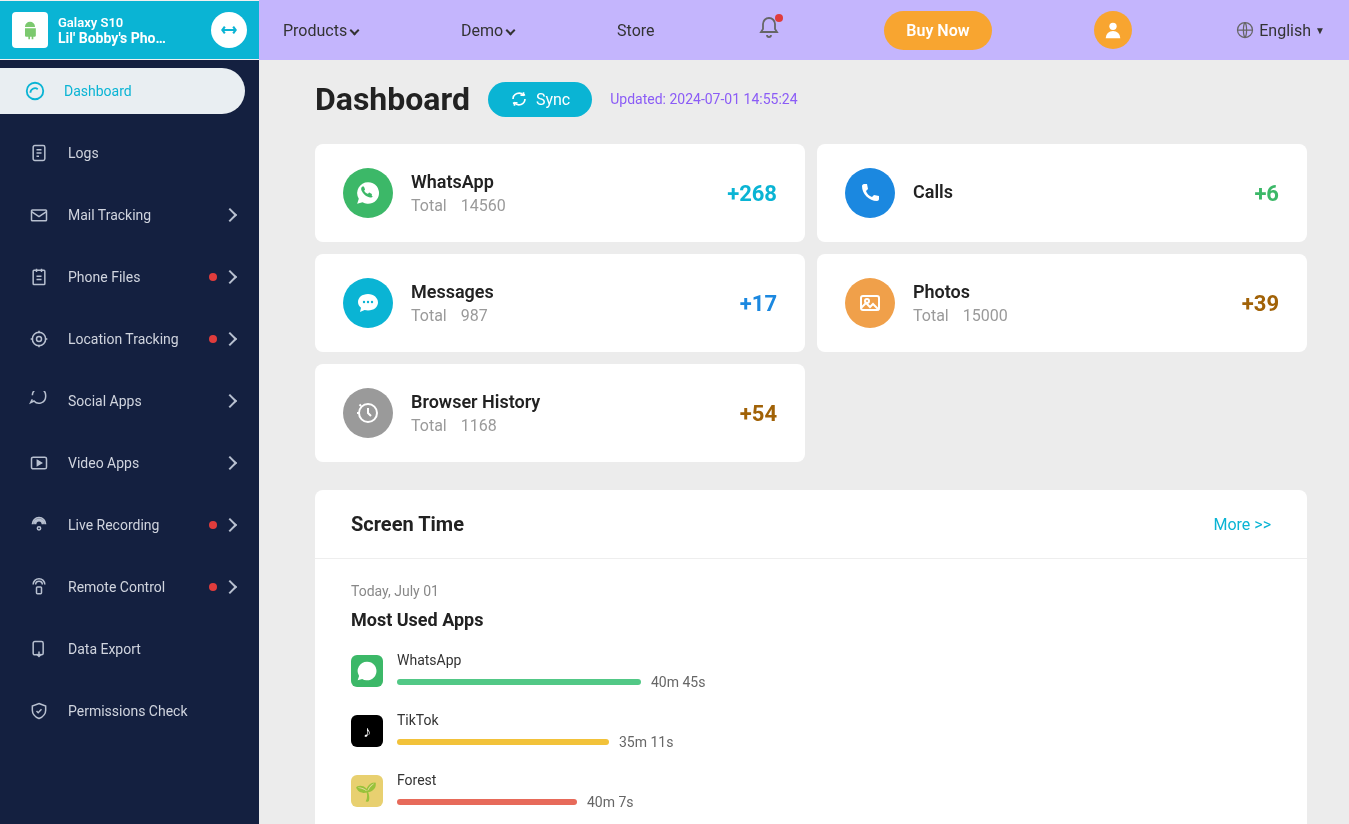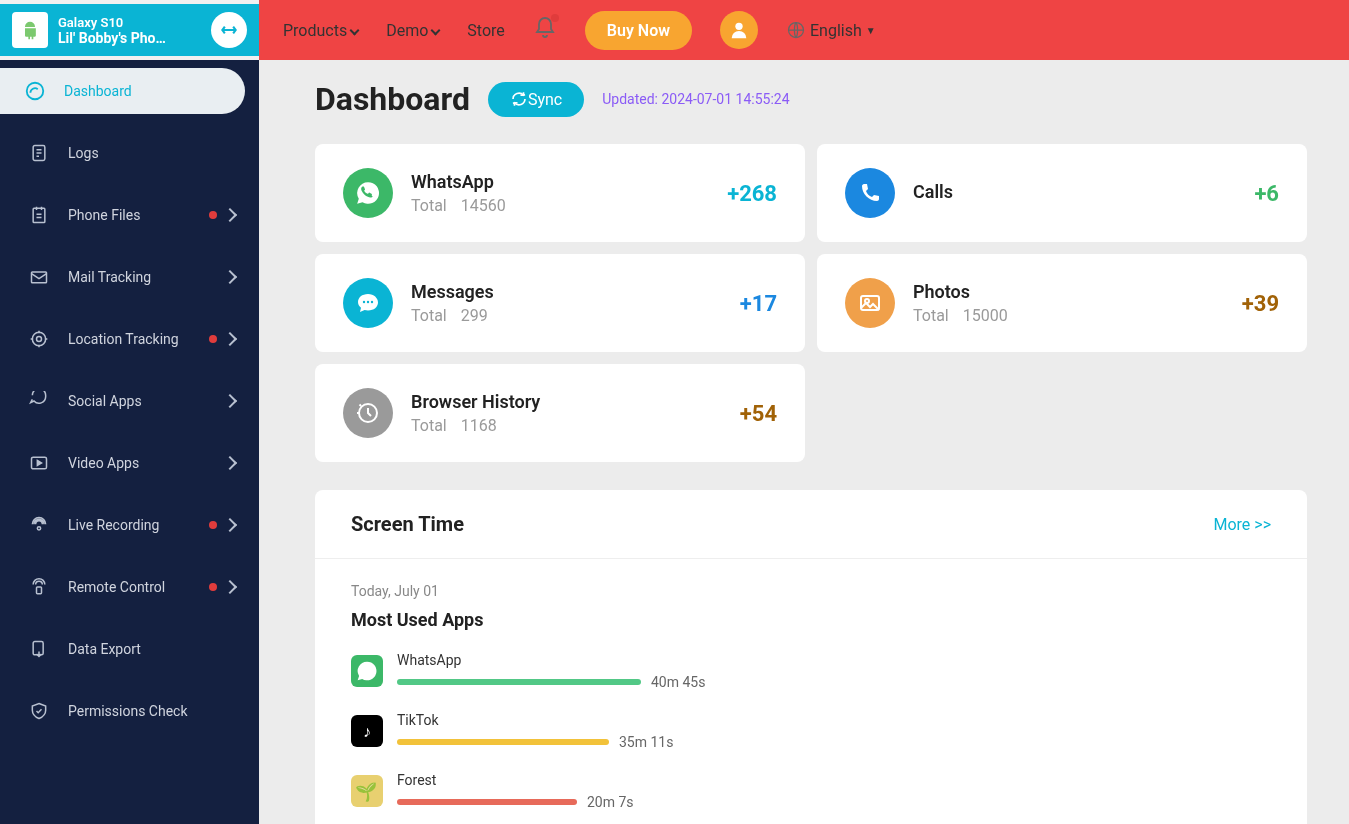--- a/index.html
+++ b/index.html
@@ -1,48 +1,48 @@
 <!DOCTYPE html>
 <html><head>
 <meta charset="utf-8">
 <style>
 * { margin:0; padding:0; box-sizing:border-box; font-family:-apple-system,BlinkMacSystemFont,"Segoe UI",Roboto,sans-serif; }
 body { width:1349px; height:824px; overflow:hidden; background:#f0f0f0; position:relative; }
 
 
 .topbar { height:60px; display:flex; align-items:center; position:relative; z-index:2; }
-.device-badge { width:259px; height:52px; background:#0ab4d4; display:flex; align-items:center; padding:4px 12px; }
+.device-badge { width:259px; height:58px; background:#0ab4d4; display:flex; align-items:center; padding:4px 12px; }
 .device-icon { width:36px; height:36px; background:#fff; border-radius:4px; display:flex; align-items:center; justify-content:center; margin-right:10px; }
 .device-info { flex:1; min-width:0; }
 .device-model { color:#fff; font-size:13px; font-weight:600; }
 .device-name  { color:#fff; font-size:14px; font-weight:700; white-space:nowrap; overflow:hidden; text-overflow:ellipsis; }
 .switch-icon { width:36px; height:36px; background:#fff; border-radius:50%; display:flex; align-items:center; justify-content:center; }
 
-.topnav { flex:1; background:#ef4444; height:60px; display:flex; align-items:center; justify-content:flex-start; padding:0 24px; gap:28px; font-size:16px; color:#333; }
+.topnav { flex:1; background:#c4b5fd; height:60px; display:flex; align-items:center; justify-content:space-between; padding:0 24px; gap:28px; font-size:16px; color:#333; }
 .topnav-item { display:flex; align-items:center; gap:4px; cursor:pointer; }
 .buy-btn { background:#f8a530; color:#fff; padding:10px 22px; border-radius:24px; font-weight:600; font-size:16px; cursor:pointer; }
 .avatar { width:38px; height:38px; background:#f8a530; border-radius:50%; display:flex; align-items:center; justify-content:center; }
 .bell-wrap { position:relative; }
 .bell-dot { position:absolute; top:-2px; right:-2px; width:8px; height:8px; background:#e03c3c; border-radius:50%; }
 
 
 .sidebar { position:absolute; top:60px; left:0; width:259px; height:764px; background:#142040; overflow:hidden; }
 .side-item { display:flex; align-items:center; height:62px; padding:0 18px 0 28px; color:#d0d4de; font-size:14px; cursor:pointer; position:relative; }
 .side-item.active { background:#e9eef2; color:#0ab4d4; border-radius:0 30px 30px 0; margin:8px 14px 8px 0; height:46px; padding-left:24px; }
 .side-item.active .side-icon svg { stroke:#0ab4d4; }
 .side-icon { width:22px; height:22px; margin-right:18px; display:flex; align-items:center; justify-content:center; }
 .side-label { flex:1; }
 .side-dot { width:8px; height:8px; background:#e03c3c; border-radius:50%; margin-right:8px; }
 .side-chevron { width:16px; }
 
 
 .main { position:absolute; top:60px; left:259px; right:0; bottom:0; background:#ececec; overflow:auto; padding:20px 42px 0 56px; }
 .page-header { display:flex; align-items:center; gap:18px; margin-bottom:26px; }
 .page-title { font-size:32px; font-weight:700; color:#222; }
-.sync-btn { background:#0ab4d4; color:#fff; padding:8px 22px; border-radius:22px; font-size:16px; display:flex; align-items:center; cursor:pointer; }
+.sync-btn { background:#0ab4d4; color:#fff; padding:8px 22px; border-radius:22px; font-size:16px; display:flex; align-items:center; gap:8px; cursor:pointer; }
 .updated { color:#8b5cf6; font-size:14px; }
 
 .cards { display:grid; grid-template-columns:1fr 1fr; gap:12px; }
 .card { background:#fff; border-radius:8px; padding:24px 28px; display:flex; align-items:center; }
 .card-icon { width:50px; height:50px; border-radius:50%; display:flex; align-items:center; justify-content:center; margin-right:18px; }
 .card-body { flex:1; }
 .card-title { font-size:18px; font-weight:600; color:#222; margin-bottom:4px; }
 .card-total { color:#9a9a9a; font-size:16px; }
 .card-total-label { margin-right:14px; }
 .card-delta { font-size:22px; font-weight:700; }
@@ -145,36 +145,36 @@
           <svg width="20" height="20" viewBox="0 0 24 24" fill="none" stroke="#b8c0d0" stroke-width="1.8">
             <rect x="5" y="3" width="14" height="18" rx="2"></rect>
             <path d="M9 8h6M9 12h6M9 16h3"></path>
           </svg>
         </span>
         <span class="side-label">Logs</span>
       </div>
       <div class="side-item">
         <span class="side-icon">
           <svg width="20" height="20" viewBox="0 0 24 24" fill="none" stroke="#b8c0d0" stroke-width="1.8">
+            <rect x="3" y="6" width="18" height="13" rx="1"></rect>
+            <path d="M3 8l9 6 9-6"></path>
+          </svg>
+        </span>
+        <span class="side-label">Mail Tracking</span>
+        <span class="side-chevron"><span class="chev" style="border-color:#b8c0d0"></span></span>
+      </div>
+      <div class="side-item">
+        <span class="side-icon">
+          <svg width="20" height="20" viewBox="0 0 24 24" fill="none" stroke="#b8c0d0" stroke-width="1.8">
             <rect x="5" y="4" width="14" height="17" rx="1"></rect>
             <path d="M9 2v4M15 2v4M9 11h6M9 15h6"></path>
           </svg>
         </span>
         <span class="side-label">Phone Files</span>
         <span class="side-dot"></span>
-        <span class="side-chevron"><span class="chev" style="border-color:#b8c0d0"></span></span>
-      </div>
-      <div class="side-item">
-        <span class="side-icon">
-          <svg width="20" height="20" viewBox="0 0 24 24" fill="none" stroke="#b8c0d0" stroke-width="1.8">
-            <rect x="3" y="6" width="18" height="13" rx="1"></rect>
-            <path d="M3 8l9 6 9-6"></path>
-          </svg>
-        </span>
-        <span class="side-label">Mail Tracking</span>
         <span class="side-chevron"><span class="chev" style="border-color:#b8c0d0"></span></span>
       </div>
       <div class="side-item">
         <span class="side-icon">
           <svg width="20" height="20" viewBox="0 0 24 24" fill="none" stroke="#b8c0d0" stroke-width="1.8">
             <circle cx="12" cy="12" r="3"></circle>
             <circle cx="12" cy="12" r="8"></circle>
             <path d="M12 2v3M12 19v3M2 12h3M19 12h3"></path>
           </svg>
         </span>
@@ -287,21 +287,21 @@
         <div class="card-icon c-cyan">
           <svg width="24" height="24" viewBox="0 0 24 24" fill="#fff">
             <path d="M12 3C6 3 2 6.6 2 11c0 2.3 1.2 4.3 3 5.7L4 21l4.6-2c1 .3 2.2.5 3.4.5 6 0 10-3.6 10-8S18 3 12 3z"></path>
             <circle cx="8" cy="11" r="1.2" fill="#0ab4d4"></circle>
             <circle cx="12" cy="11" r="1.2" fill="#0ab4d4"></circle>
             <circle cx="16" cy="11" r="1.2" fill="#0ab4d4"></circle>
           </svg>
         </div>
         <div class="card-body">
           <div class="card-title">Messages</div>
-          <div class="card-total"><span class="card-total-label">Total</span><span>299</span></div>
+          <div class="card-total"><span class="card-total-label">Total</span><span>987</span></div>
         </div>
         <div class="card-delta d-blue">+17</div>
       </div>
       <div class="card">
         <div class="card-icon c-orange">
           <svg width="24" height="24" viewBox="0 0 24 24" fill="none" stroke="#fff" stroke-width="2">
             <rect x="3" y="5" width="18" height="14" rx="2"></rect>
             <circle cx="9" cy="10" r="2"></circle>
             <path d="M3 17l5-5 4 4 3-3 6 6"></path>
           </svg>
@@ -364,20 +364,20 @@
             </div>
           </div>
           <div class="app-row">
             <div class="app-icon fr">
               <span>🌱</span>
             </div>
             <div class="app-col">
               <div class="app-name">Forest</div>
               <div class="app-bar-row">
                 <div class="app-bar b-red" style="width:180px"></div>
-                <div class="app-time">20m 7s</div>
+                <div class="app-time">40m 7s</div>
               </div>
             </div>
           </div>
         </div>
     </div>
   </div>
 </div>
 
 </body></html>

